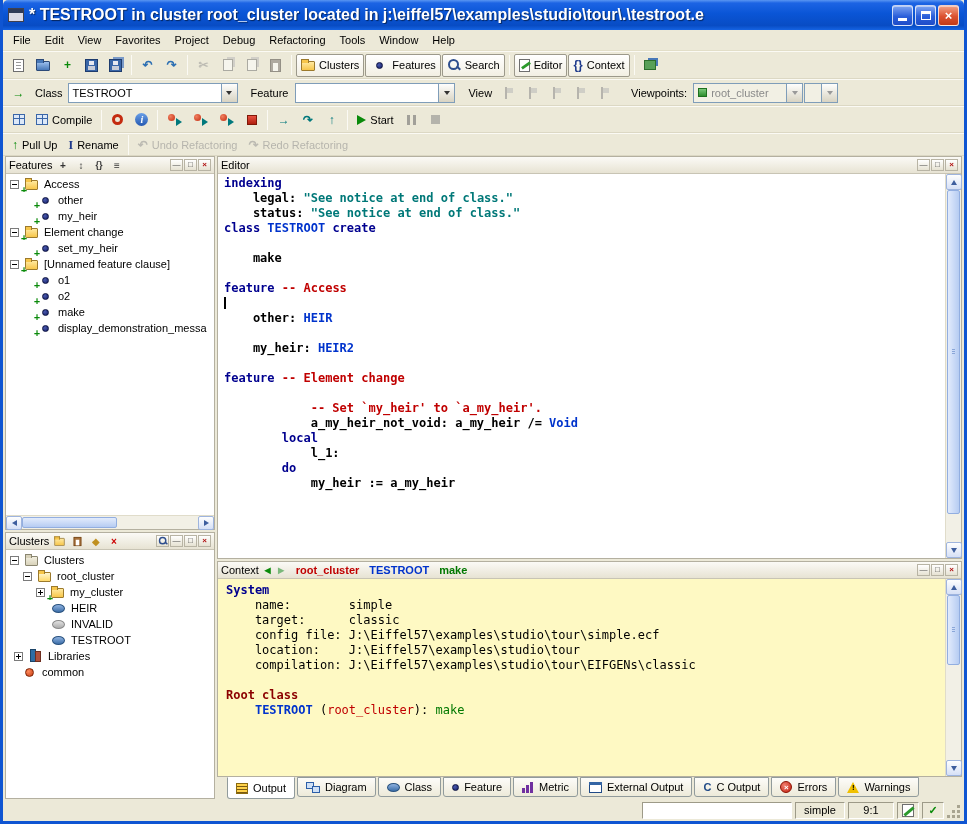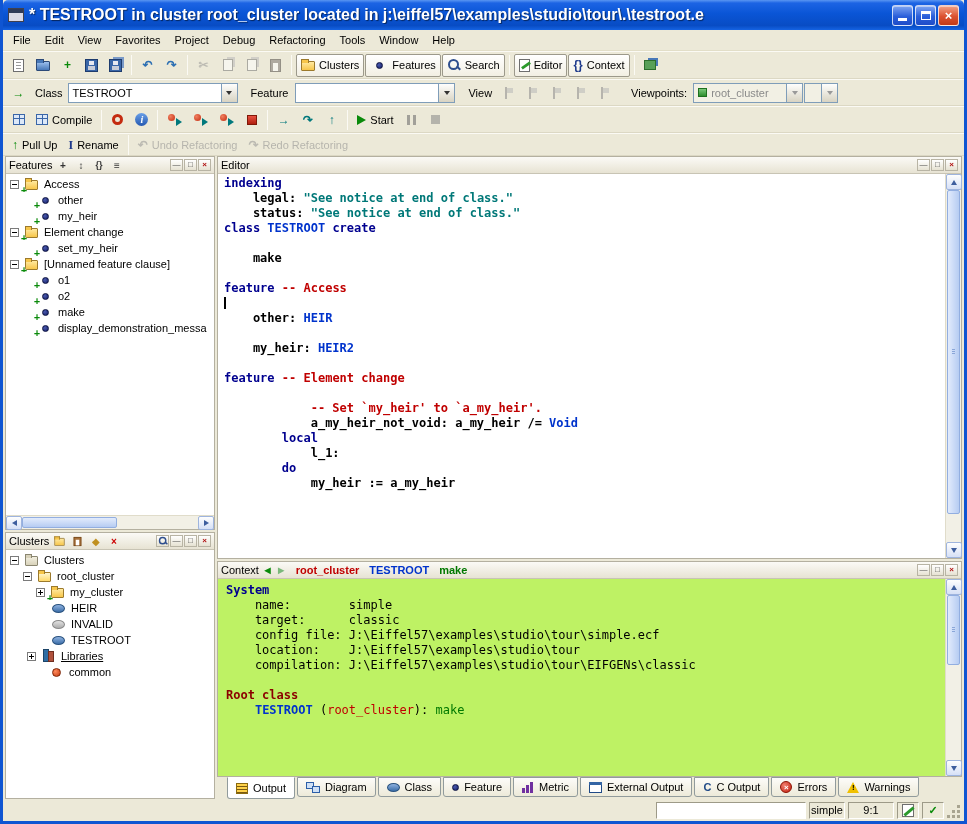--- a/index.html
+++ b/index.html
@@ -131,21 +131,21 @@
   .i-ellip{width:13px;height:9px;border-radius:50%}
   .i-ellip.b{background:linear-gradient(#8FB2E0,#3C6EA8);border:1px solid #28517E}
   .i-ellip.g{background:linear-gradient(#E2E2E2,#ACACAC);border:1px solid #8A8A8A}
   .i-books{width:12px;height:12px;position:relative}
   .i-books::before{content:'';position:absolute;left:1px;bottom:0;width:4px;height:11px;background:#2E6DA4;border:1px solid #1C4468}
   .i-books::after{content:'';position:absolute;left:6px;bottom:0;width:4px;height:9px;background:#B0513C;border:1px solid #6E2E20}
   .i-dotred{width:9px;height:9px;border-radius:50%;background:radial-gradient(circle at 35% 35%,#FF8A5C,#C33A10);border:1px solid #7E2406}
 
   
   .ecode{flex:1;background:#fff;overflow:hidden;padding:2px 0 0 6px;font:bold 12px/15px "DejaVu Sans Mono",monospace;min-width:0}
-  .ccode{flex:1;background:#bef264;overflow:hidden;padding:4px 0 0 8px;font:12px/15px "DejaVu Sans Mono",monospace;min-width:0}
+  .ccode{flex:1;background:#fef9c3;overflow:hidden;padding:4px 0 0 8px;font:12px/15px "DejaVu Sans Mono",monospace;min-width:0}
   .cline{white-space:pre;height:15px}
   .kw{color:#00008F}
   .cls{color:#0033CC}
   .st{color:#007878}
   .cm{color:#C00000}
   .pl{color:#000}
   .sys{color:#00008F;font-weight:bold}
   .root{color:#8B0000;font-weight:bold}
   .red{color:#C00000}
   .grn{color:#007800}
@@ -600,28 +600,28 @@
               </span>
               <span class="tlabel">INVALID</span>
             </div>
             <div class="trow" style="padding-left: 30px;">
               <span class="exp-sp"></span>
               <span class="tico" style="position: relative;">
                 <span class="i-ellip b"></span>
               </span>
               <span class="tlabel">TESTROOT</span>
             </div>
-            <div class="trow" style="padding-left: 21px; text-decoration: underline;">
+            <div class="trow" style="padding-left: 8px;">
               <span class="exp plus"></span>
               <span class="tico" style="position: relative;">
                 <span class="i-books"></span>
               </span>
               <span class="tlabel">Libraries</span>
             </div>
-            <div class="trow" style="padding-left: 28px;">
+            <div class="trow" style="padding-left: 1px;">
               <span class="exp-sp"></span>
               <span class="tico" style="position: relative;">
                 <span class="i-dotred"></span>
               </span>
               <span class="tlabel">common</span>
             </div>
           </div>
       </div>
     </div>
 
@@ -771,21 +771,21 @@
             </span>
             <span>Warnings</span>
           </span>
         </div>
     </div>
   </div>
 
   <div class="statusbar">
     <span class="sspacer"></span>
     <span class="sbox" style="width:150px;background:#fff"></span>
-    <span class="sbox" style="width:36px">simple</span>
+    <span class="sbox" style="width:50px">simple</span>
     <span class="sbox" style="width:46px">9:1</span>
     <span class="sbox" style="width:22px">
         <span class="st-pencil"></span>
       </span>
     <span class="sbox" style="width:22px;color:#0A8A0A;font-weight:bold">✓</span>
     <span class="grip"></span>
   </div>
 </div>
 
 </body></html>

